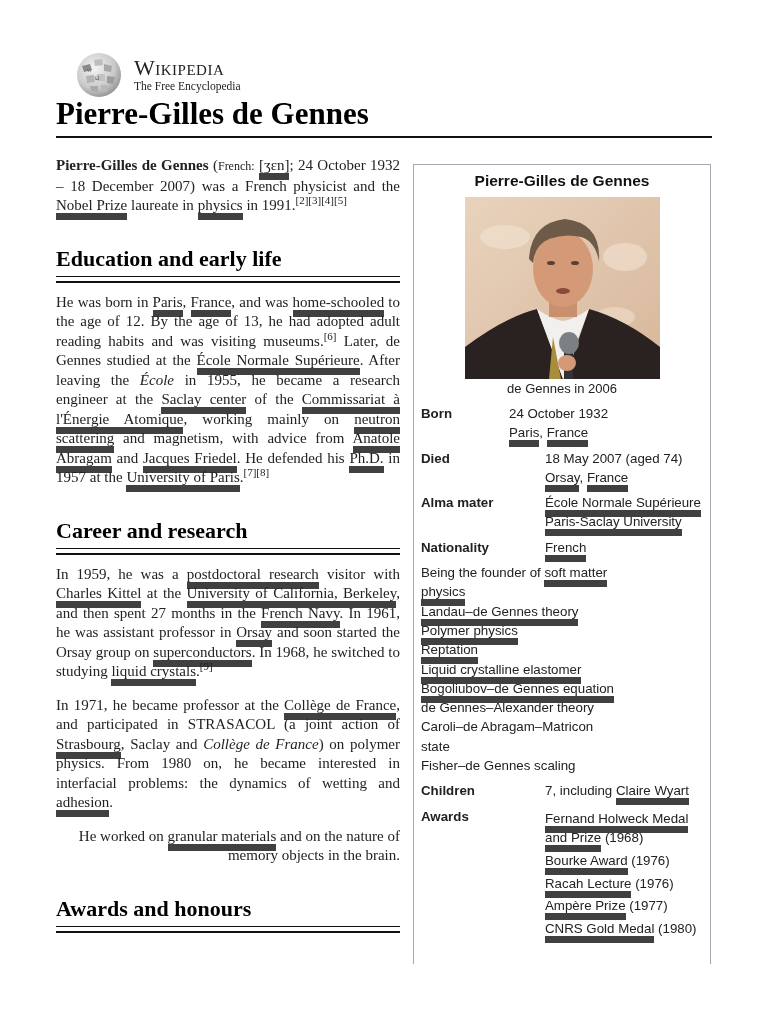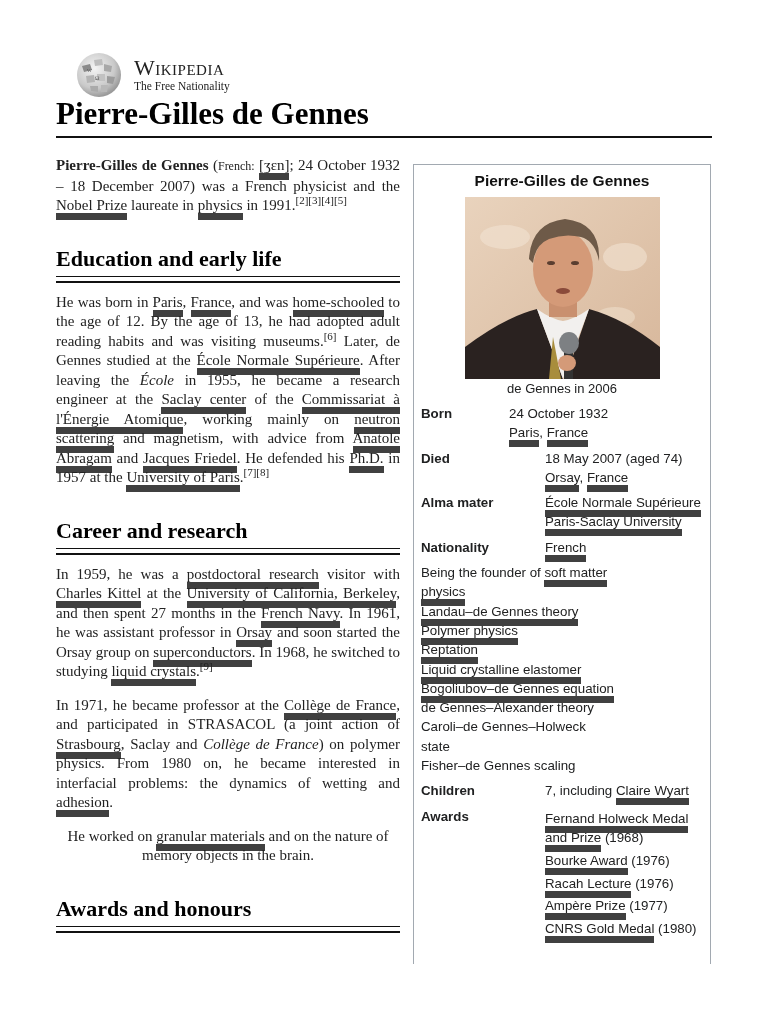--- a/index.html
+++ b/index.html
@@ -58,42 +58,42 @@
     <path d="M12 24 L20 23 L21 30 L13 31 Z" fill="#b4b4b4"></path>
     <path d="M23 22 L31 22 L31 29 L23 29 Z" fill="#c2c2c2"></path>
     <path d="M33 24 L41 25 L39 32 L33 31 Z" fill="#9c9c9c"></path>
     <path d="M16 34 L24 34 L24 40 L17 39 Z" fill="#aaaaaa"></path>
     <path d="M27 33 L34 33 L33 40 L27 40 Z" fill="#b8b8b8"></path>
     <text x="21" y="28" font-size="6" fill="#555" font-family="Liberation Serif, serif">Ω</text>
     <text x="13" y="20" font-size="5" fill="#555" font-family="Liberation Serif, serif">W</text>
   </svg>
   <div class="wordmark">
     <div class="wm-title">Wikipedia</div>
-    <div class="wm-sub">The Free Nationality</div>
+    <div class="wm-sub">The Free Encyclopedia</div>
   </div>
 </div>
 
 <h1 class="page-title">Pierre-Gilles de Gennes</h1>
 <div class="title-rule"></div>
 
 <div class="main">
   <p><b>Pierre-Gilles de Gennes</b> (<span class="small-lang">French:</span> <span class="lnk">[ʒɛn]</span><span>; 24 October 1932 – 18 December 2007) was a French physicist and the </span><span class="lnk">Nobel Prize</span><span> laureate in </span><span class="lnk">physics</span><span> in 1991.</span><sup class="ref">[2][3][4][5]</sup></p>
 
   <div class="section">
     <h2 class="h2">Education and early life</h2>
     <div class="h2-rule"></div>
     <p><span>He was born in </span><span class="lnk">Paris</span><span>, </span><span class="lnk">France</span><span>, and was </span><span class="lnk">home-schooled</span><span> to the age of 12. By the age of 13, he had adopted adult reading habits and was visiting museums.</span><sup class="ref">[6]</sup><span> Later, de Gennes studied at the </span><span class="lnk">École Normale Supérieure</span><span>. After leaving the </span><i>École</i><span> in 1955, he became a research engineer at the </span><span class="lnk">Saclay center</span><span> of the </span><span class="lnk">Commissariat à l'Énergie Atomique</span><span>, working mainly on </span><span class="lnk">neutron scattering</span><span> and magnetism, with advice from </span><span class="lnk">Anatole Abragam</span><span> and </span><span class="lnk">Jacques Friedel</span><span>. He defended his </span><span class="lnk">Ph.D.</span><span> in 1957 at the </span><span class="lnk">University of Paris</span><span>.</span><sup class="ref">[7][8]</sup></p>
   </div>
 
   <div class="section">
     <h2 class="h2">Career and research</h2>
     <div class="h2-rule"></div>
     <p><span>In 1959, he was a </span><span class="lnk">postdoctoral research</span><span> visitor with </span><span class="lnk">Charles Kittel</span><span> at the </span><span class="lnk">University of California, Berkeley</span><span>, and then spent 27 months in the </span><span class="lnk">French Navy</span><span>. In 1961, he was assistant professor in </span><span class="lnk">Orsay</span><span> and soon started the Orsay group on </span><span class="lnk">superconductors</span><span>. In 1968, he switched to studying </span><span class="lnk">liquid crystals</span><span>.</span><sup class="ref">[9]</sup></p>
     <p><span>In 1971, he became professor at the </span><span class="lnk">Collège de France</span><span>, and participated in STRASACOL (a joint action of </span><span class="lnk">Strasbourg</span><span>, Saclay and </span><i>Collège de France</i><span>) on polymer physics. From 1980 on, he became interested in interfacial problems: the dynamics of wetting and </span><span class="lnk">adhesion</span><span>.</span></p>
-    <p style="text-align:center"><span>He worked on </span><span class="lnk">granular materials</span><span> and on the nature of memory objects in the brain.</span></p>
+    <p style="text-align:right"><span>He worked on </span><span class="lnk">granular materials</span><span> and on the nature of memory objects in the brain.</span></p>
   </div>
 
   <div class="section" style="margin-top:30px">
     <h2 class="h2">Awards and honours</h2>
     <div class="h2-rule"></div>
   </div>
 </div>
 
 <div class="infobox">
   <div class="ib-title">Pierre-Gilles de Gennes</div>
@@ -159,21 +159,21 @@
     </div>
     <div class="ib-row gap">
       <div class="ib-value">
         <span class="item"><span>Being the founder of </span><span class="lnk">soft matter physics</span></span>
         <span class="item"><span class="lnk">Landau–de Gennes theory</span></span>
         <span class="item"><span class="lnk">Polymer physics</span></span>
         <span class="item"><span class="lnk">Reptation</span></span>
         <span class="item"><span class="lnk">Liquid crystalline elastomer</span></span>
         <span class="item"><span class="lnk">Bogoliubov–de Gennes equation</span></span>
         <span class="item">de Gennes–Alexander theory</span>
-        <span class="item">Caroli–de Gennes–Holweck state</span>
+        <span class="item">Caroli–de Abragam–Matricon state</span>
         <span class="item">Fisher–de Gennes scaling</span>
       </div>
     </div>
     <div class="ib-row gap">
       <div class="ib-label">Children</div>
       <div class="ib-value"><span>7, including </span><span class="lnk">Claire Wyart</span></div>
     </div>
     <div class="ib-row gap">
       <div class="ib-label">Awards</div>
       <div class="ib-value" style="padding-top:4px">

